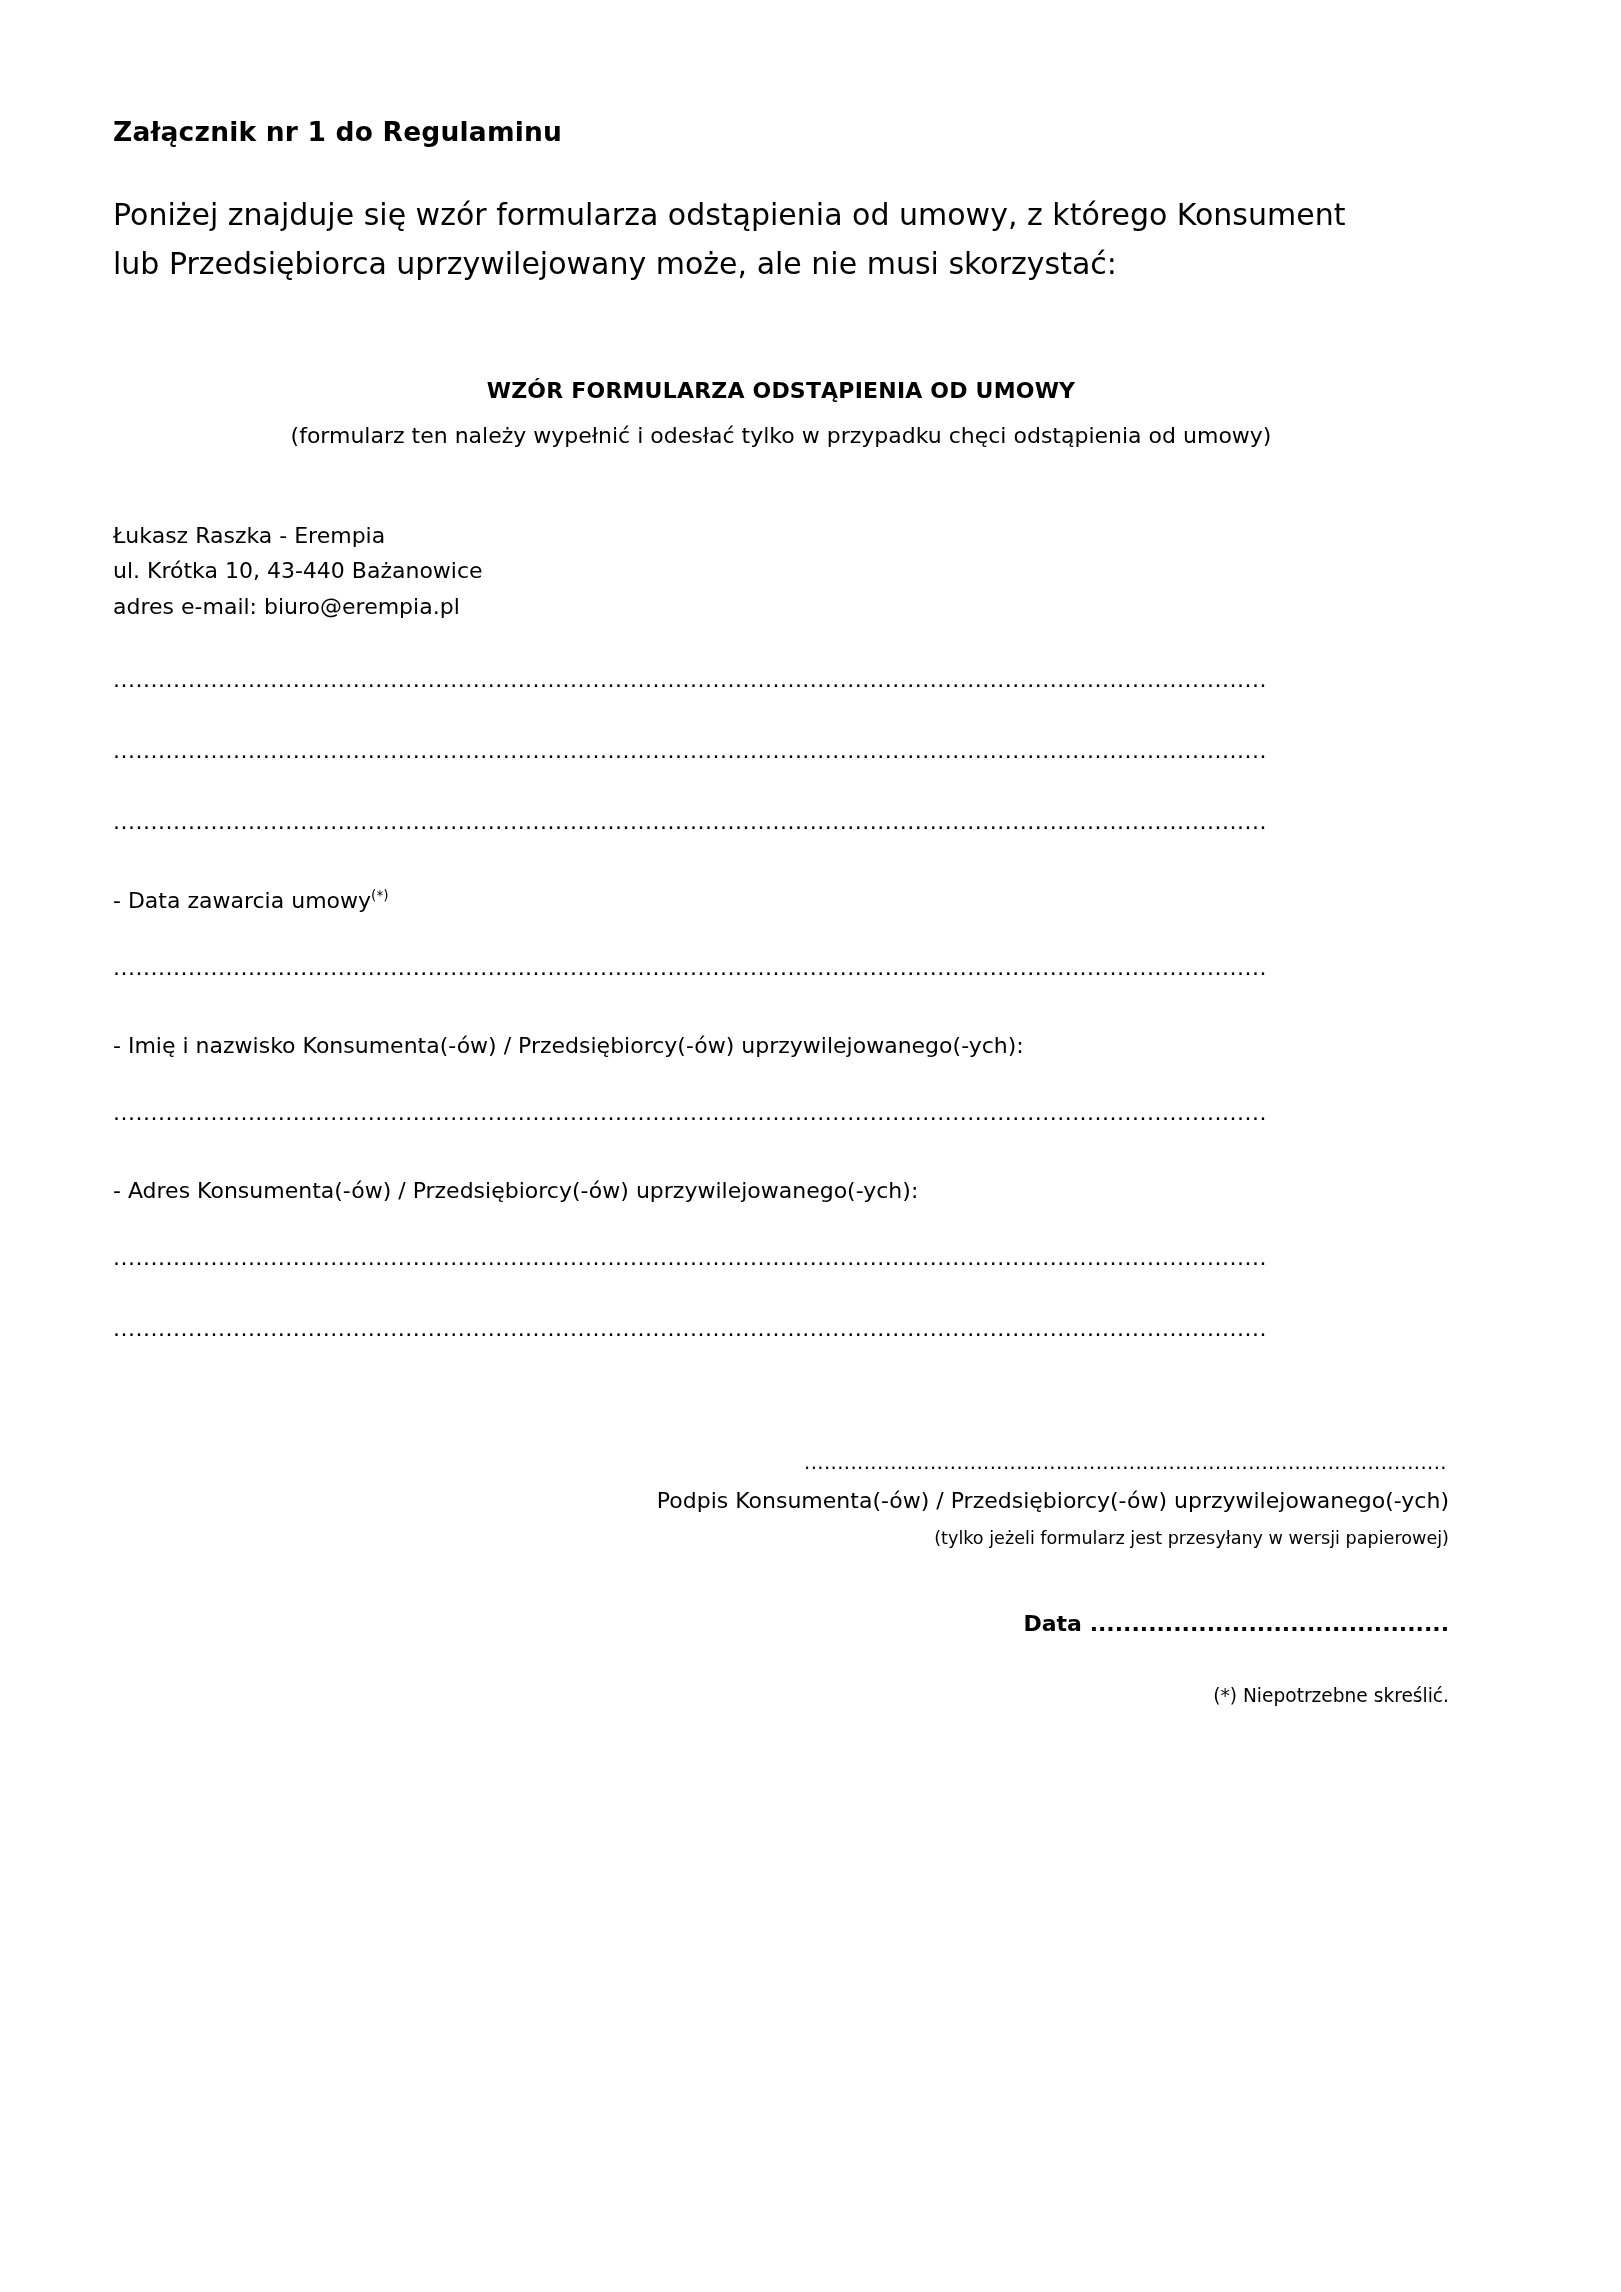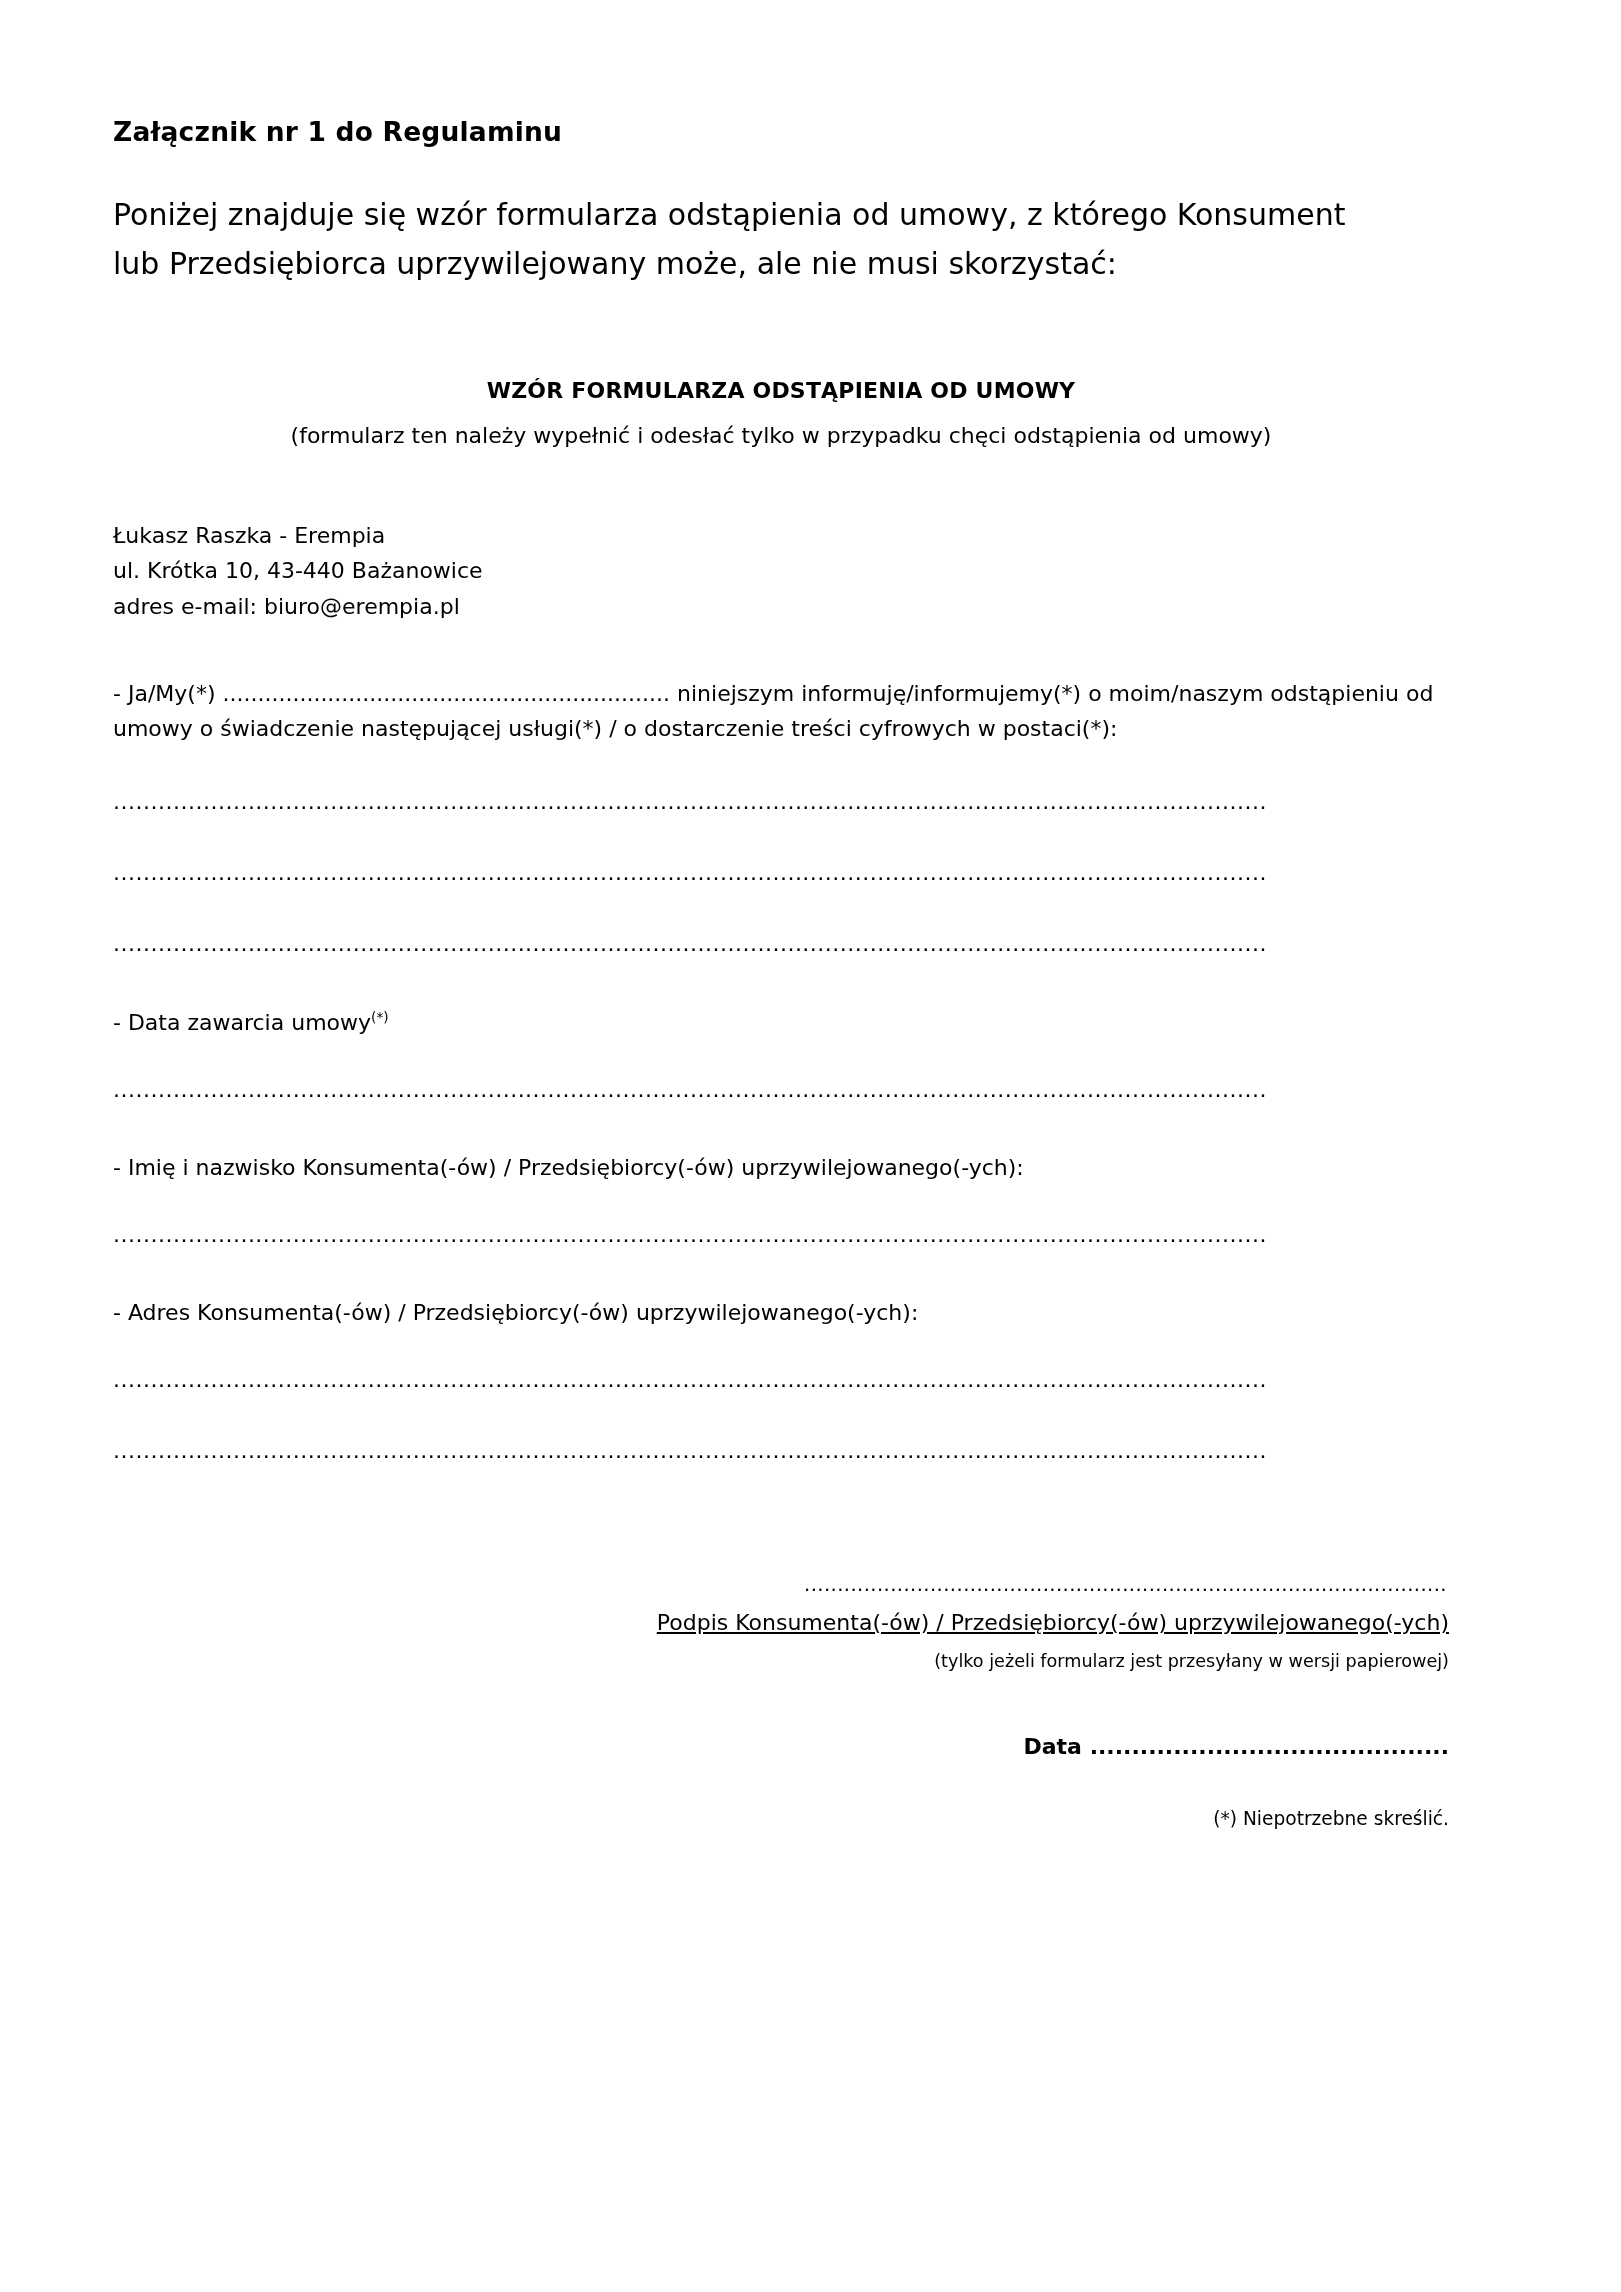--- a/index.html
+++ b/index.html
@@ -80,21 +80,20 @@
   .sign-dots {
     font-size: 19.6px;
     letter-spacing: 0.4px;
     margin-right: 2px;
     white-space: nowrap;
     overflow: hidden;
   }
   .sign-caption {
     font-size: 22px;
     margin-top: 13.7px;
-    text-decoration: underline;
   }
   .sign-note {
     font-size: 17.6px;
     margin-top: 15.7px;
     text-align: right;
   }
   .data-line {
     font-size: 22px;
     margin-top: 63px;
     text-align: right;
@@ -117,21 +116,20 @@
 
   <div class="form-title">WZÓR FORMULARZA ODSTĄPIENIA OD UMOWY</div>
   <div class="form-subtitle">(formularz ten należy wypełnić i odesłać tylko w przypadku chęci odstąpienia od umowy)</div>
 
   <div class="addr">
     <div>Łukasz Raszka - Erempia</div>
     <div>ul. Krótka 10, 43-440 Bażanowice</div>
     <div>adres e-mail: biuro@erempia.pl</div>
   </div>
 
-  <p class="body-par">- Ja/My(*) ................................................................ niniejszym informuję/informujemy(*) o moim/naszym odstąpieniu od umowy o świadczenie następującej usługi(*) / o dostarczenie treści cyfrowych w postaci(*):</p>
 
   <div class="dots-line">..........................................................................................................................................................</div>
   <div class="dots-line">..........................................................................................................................................................</div>
   <div class="dots-line">..........................................................................................................................................................</div>
 
   <div class="label-line"><span>- Data zawarcia umowy</span><span class="sup-star">(*)</span></div>
   <div class="dots-line">..........................................................................................................................................................</div>
 
   <div class="label-line">- Imię i nazwisko Konsumenta(-ów) / Przedsiębiorcy(-ów) uprzywilejowanego(-ych):</div>
   <div class="dots-line">..........................................................................................................................................................</div>

